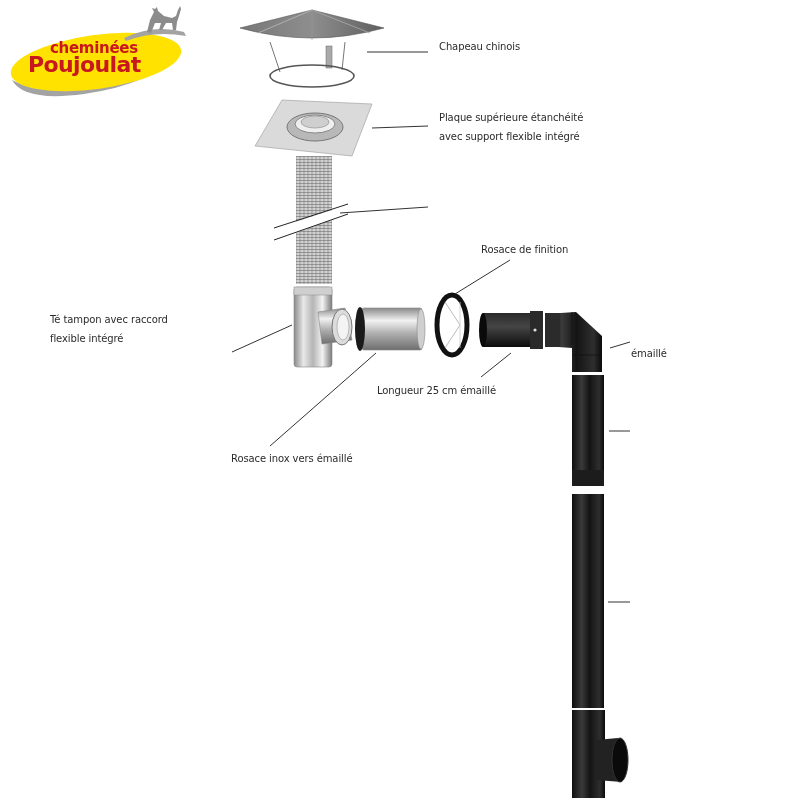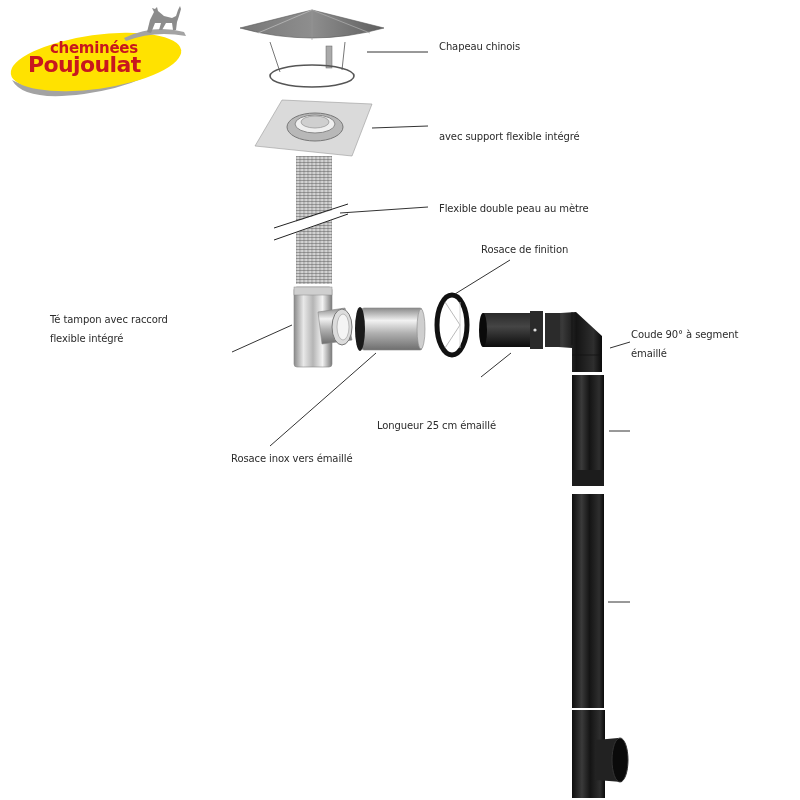--- a/index.html
+++ b/index.html
@@ -154,31 +154,30 @@
       <line x1="270" y1="446" x2="376" y2="353"></line>
       <line x1="481" y1="377" x2="511" y2="353"></line>
       <line x1="610" y1="348" x2="630" y2="342"></line>
       <line x1="609" y1="431" x2="630" y2="431"></line>
       <line x1="608" y1="602" x2="630" y2="602"></line>
     </g>
   </svg>
 
   <div class="label" style="left:439px;top:37px">Chapeau chinois</div>
 
+  <div class="label" style="left:439px;top:108px">Plaque supérieure étanchéité</div>
   <div class="label" style="left:439px;top:127px">avec support flexible intégré</div>
 
-  <div class="label" style="left:439px;top:199px">Flexible double peau au mètre</div>
 
   <div class="label" style="left:481px;top:240px">Rosace de finition</div>
 
   <div class="label" style="left:50px;top:310px">Té tampon avec raccord</div>
   <div class="label" style="left:50px;top:329px">flexible intégré</div>
 
   <div class="label" style="left:231px;top:449px">Rosace inox vers émaillé</div>
 
-  <div class="label" style="left:377px;top:416px">Longueur 25 cm émaillé</div>
+  <div class="label" style="left:377px;top:381px">Longueur 25 cm émaillé</div>
 
-  <div class="label" style="left:631px;top:325px">Coude 90° à segment</div>
   <div class="label" style="left:631px;top:344px">émaillé</div>
 
 
 
 </div>
 
 </body></html>

